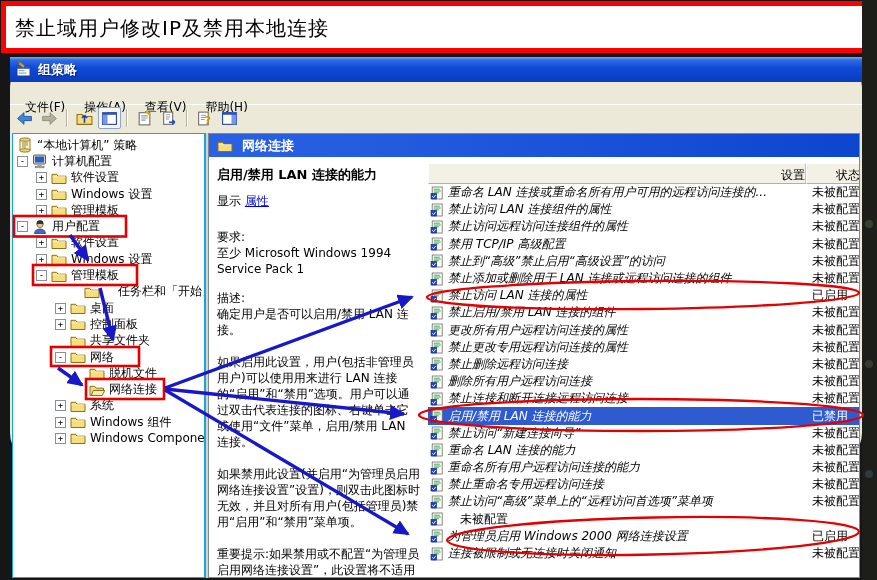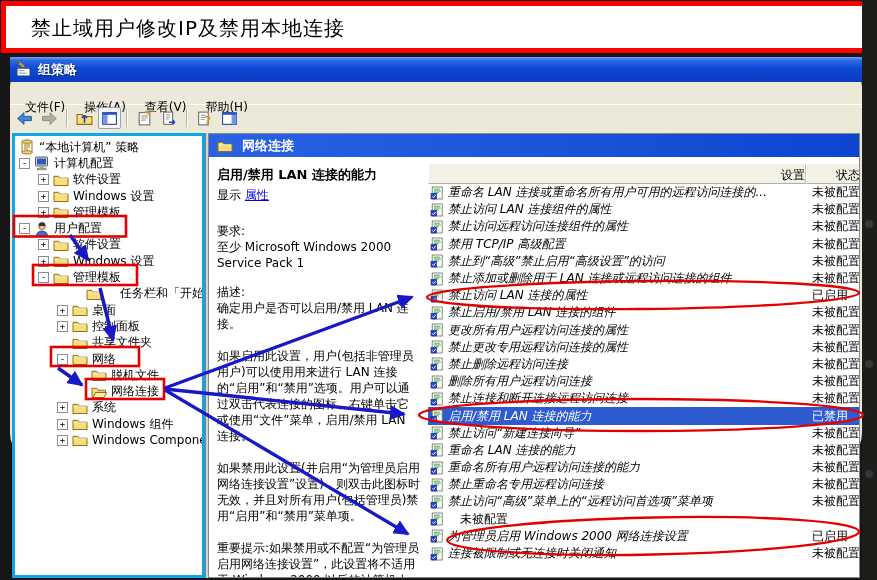--- a/index.html
+++ b/index.html
@@ -1,61 +1,61 @@
 <!DOCTYPE html>
 <html><head>
 <meta charset="utf-8">
 <style>
   html,body{margin:0;padding:0;background:#000;}
   #screen{position:relative;width:877px;height:580px;background:#161616;overflow:hidden;
           font-family:"DejaVu Sans","Liberation Sans",sans-serif;-webkit-font-smoothing:none;}
   
   .banner{position:absolute;left:1px;top:1px;width:871px;height:52px;background:#fff;
           border:5px solid #f00;box-sizing:border-box;}
-  .banner-text{position:absolute;left:25px;top:9px;font-size:20px;color:#000;letter-spacing:1px;}
+  .banner-text{position:absolute;left:9px;top:9px;font-size:20px;color:#000;letter-spacing:1px;}
   
   .window{position:absolute;left:10px;top:57px;width:852px;height:406px;background:#ECE9D8;border-radius:30px;}
   .titlebar{position:absolute;left:0;top:0;width:852px;height:25px;box-sizing:border-box;
             background:linear-gradient(180deg,#7AA5F2 0%,#2E6BE6 12%,#0E49D6 45%,#0A3CBE 100%);
             display:flex;align-items:center;padding-left:5px;}
   .app-icon{width:17px;height:17px;flex:none;}
   .title-text{color:#fff;font-weight:bold;font-size:13px;margin-left:6px;text-shadow:1px 1px 1px #05237a;}
   .menubar{position:absolute;left:0;top:25px;width:852px;height:23px;box-sizing:border-box;
            display:flex;align-items:center;padding-left:6px;border-bottom:1px solid #fff;}
   .menu-item{font-size:12px;color:#000;padding:2px 10px 2px 9px;margin-top:28px;}
   .toolbar{position:absolute;left:0;top:48px;width:852px;height:26px;box-sizing:border-box;
            display:flex;align-items:center;padding-left:2px;}
   .tb-btn{width:23px;height:22px;display:flex;align-items:center;justify-content:center;
           margin:0 1px;box-sizing:border-box;}
   .tb-btn svg{width:17px;height:17px;}
   .tb-btn.pressed{border:1px solid #8FA3CE;background:#F7F6F1;border-radius:2px;}
   .tb-sep{width:1px;height:18px;background:#b8b4a4;border-right:1px solid #fff;margin:0 4px;}
   
   .tree{position:absolute;left:2px;top:76px;width:193px;height:445px;background:#fff;
-        border:3px solid #0ea5e9;box-sizing:border-box;overflow:hidden;padding-top:3px;}
+        border:1px solid #0ea5e9;box-sizing:border-box;overflow:hidden;padding-top:3px;}
   .tree-row{height:16.3px;display:flex;align-items:center;font-size:12px;white-space:nowrap;color:#000;}
   .t-box{width:11px;height:11px;flex:none;border:1px solid #8a8e98;background:#fff;box-sizing:border-box;
          font:9px/9px "DejaVu Sans Mono",monospace;text-align:center;margin-right:4px;color:#000;}
   .t-spacer{width:15px;flex:none;}
   .t-icon{width:16px;height:16px;flex:none;margin-right:4px;}
   .t-icon svg{width:16px;height:16px;display:block;}
   
   .pane-divider{position:absolute;left:195px;top:76px;width:3px;height:445px;background:#D8D4C4;
                 border-left:1px solid #808080;box-sizing:border-box;}
   
   .right-pane{position:absolute;left:198px;top:76px;width:652px;height:445px;background:#fff;
               border:1px solid #828790;box-sizing:border-box;overflow:hidden;}
   .result-header{position:absolute;left:0;top:0;width:650px;height:23px;box-sizing:border-box;
                  background:linear-gradient(90deg,#2B62E4,#0E45CF);display:flex;align-items:center;padding-left:8px;}
   .result-header .t-icon{margin-right:0;}
   .result-title{color:#fff;font-weight:bold;font-size:13px;margin-left:9px;}
   .detail{position:absolute;left:0;top:23px;width:219px;height:420px;box-sizing:border-box;
           padding:9px 8px 0 8px;font-size:12px;line-height:16px;color:#000;overflow:hidden;}
   .d-title{font-weight:bold;font-size:13px;line-height:17px;}
-  .d-show{margin-top:4px;}
+  .d-show{margin-top:10px;}
   .d-link{color:#0000E6;text-decoration:underline;cursor:pointer;}
   .d-req{margin-top:20px;}
   .d-desc{margin-top:13px;}
   .d-para{margin:16px 0 0 0;}
   
   .list{position:absolute;left:219px;top:29px;width:433px;height:414px;overflow:hidden;}
   .list-header{display:flex;height:21px;}
   .lh-cell{box-sizing:border-box;background:#F3F1E6;border-top:1px solid #fff;border-left:1px solid #fff;
            border-right:1px solid #c6c3b2;border-bottom:1px solid #b3b09e;font-size:12px;padding:3px 0 0 7px;color:#000;text-align:right;}
   .lh-name{width:378px;}
@@ -372,21 +372,21 @@
       </div>
 
       <div class="detail">
         <div class="d-title">启用/禁用 LAN 连接的能力</div>
         <div class="d-show">
           <span>显示</span>
           <span class="d-link">属性</span>
         </div>
         <div class="d-req">
           <div>要求:</div>
-          <div>至少 Microsoft Windows 2000</div>
+          <div>至少 Microsoft Windows 1994</div>
           <div>Service Pack 1</div>
         </div>
         <div class="d-desc">描述:</div>
         <div>确定用户是否可以启用/禁用 LAN 连接。</div>
         <p class="d-para">如果启用此设置，用户(包括非管理员用户)可以使用用来进行 LAN 连接的“启用”和“禁用”选项。用户可以通过双击代表连接的图标、右键单击它或使用“文件”菜单，启用/禁用 LAN 连接。</p>
         <p class="d-para">如果禁用此设置(并启用“为管理员启用网络连接设置”设置)，则双击此图标时无效，并且对所有用户(包括管理员)禁用“启用”和“禁用”菜单项。</p>
         <p class="d-para">重要提示:如果禁用或不配置“为管理员启用网络连接设置”，此设置将不适用于 Windows 2000 以后的计算机上的管理员。</p>
       </div>
 
       <div class="list">

